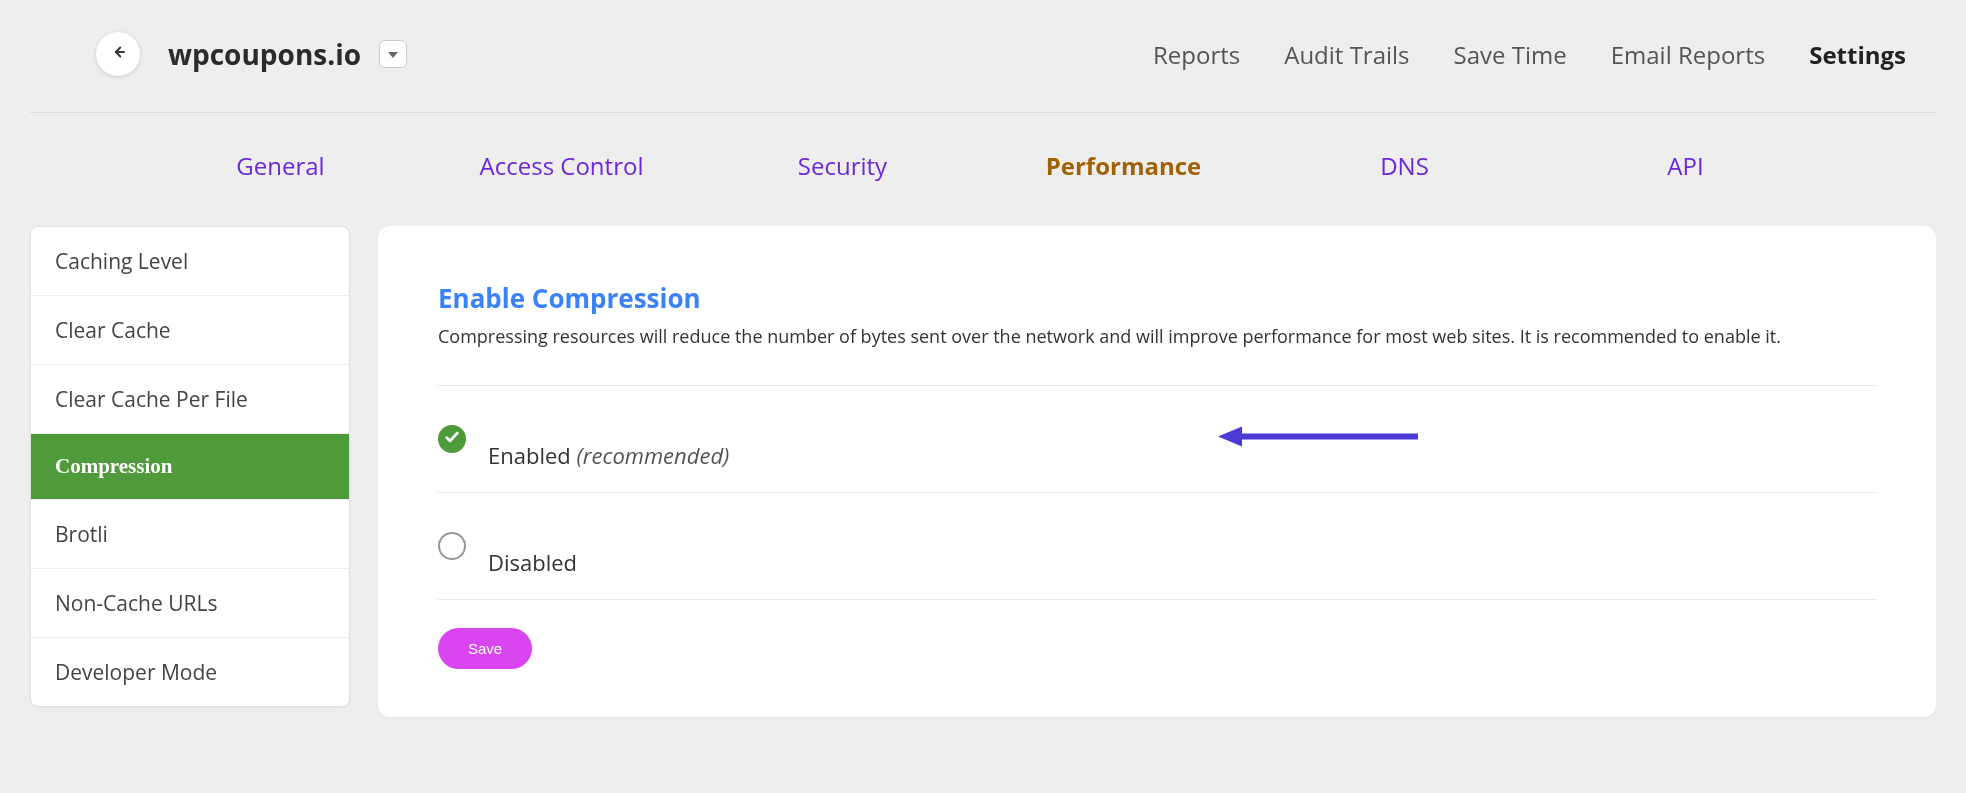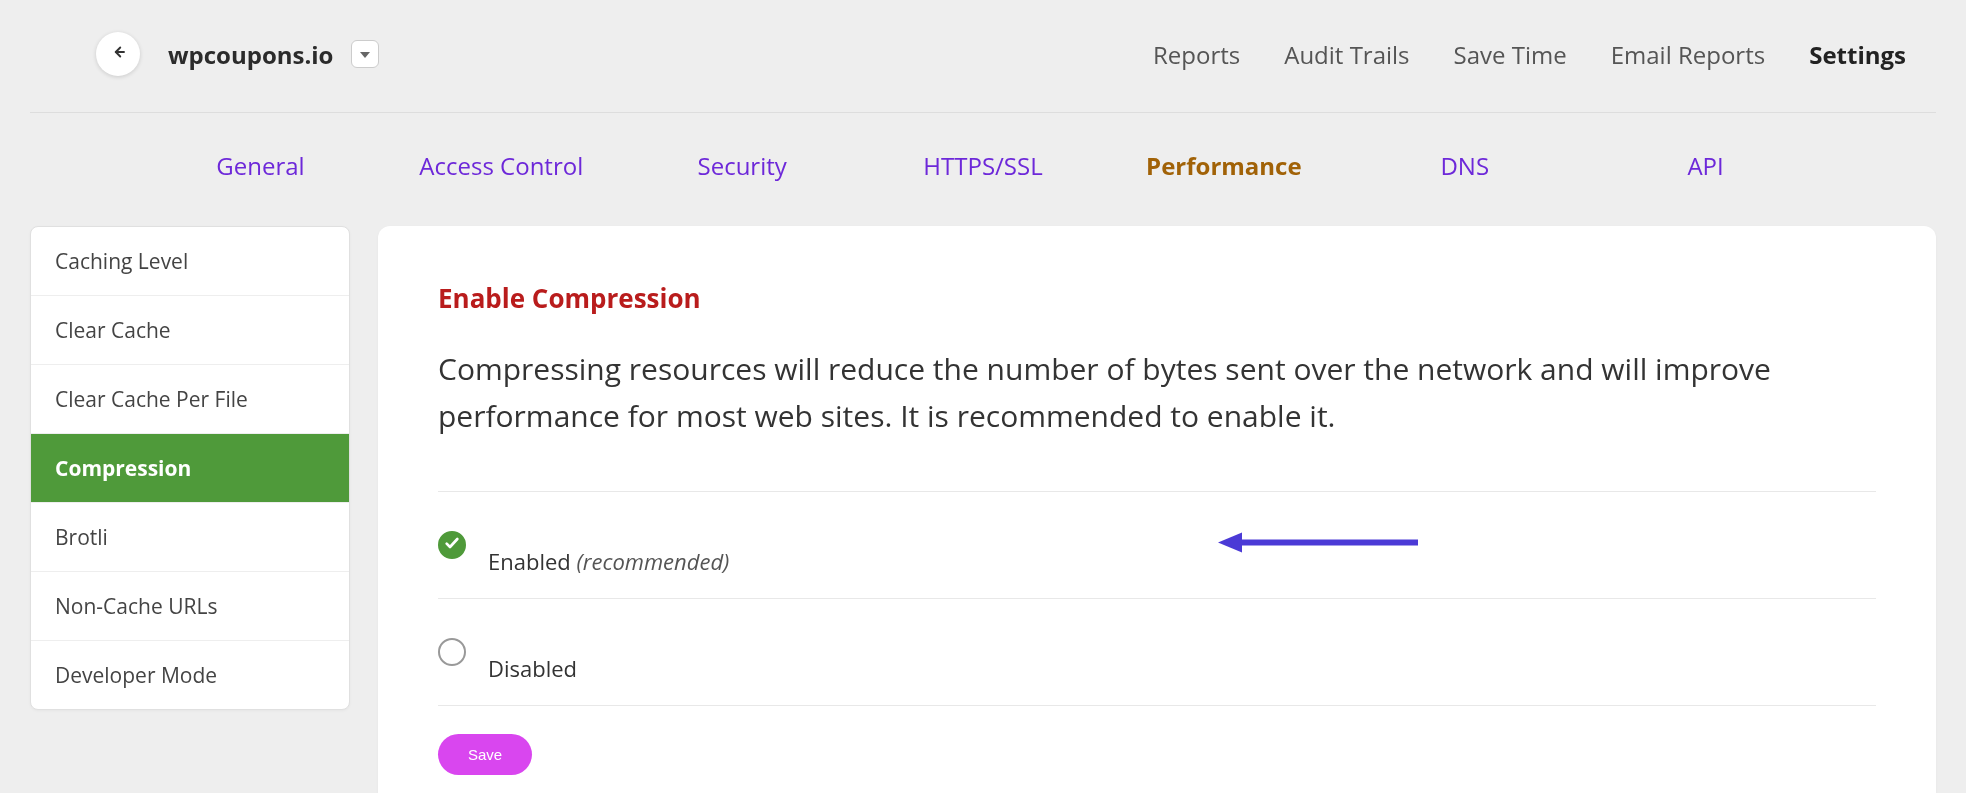--- a/index.html
+++ b/index.html
@@ -19,21 +19,21 @@
     width: 44px; height: 44px;
     border-radius: 50%;
     background: #fff;
     box-shadow: 0 1px 4px rgba(0,0,0,0.15);
     display: flex; align-items: center; justify-content: center;
     cursor: pointer;
     margin-right: 28px;
   }
   .back-btn svg { width: 18px; height: 18px; }
   .site-title {
-    font-size: 24px;
+    font-size: 28px;
     font-weight: 700;
     color: #2b2b2b;
   }
   .title-dd {
     width: 28px; height: 28px;
     border: 1px solid #ccc;
     border-radius: 6px;
     background: #fff;
     display: inline-flex;
     align-items: center; justify-content: center;
@@ -92,40 +92,41 @@
     font-size: 21px;
     color: #444;
     border-bottom: 1px solid #eee;
     cursor: pointer;
   }
   .sidebar-item:last-child { border-bottom: none; }
   .sidebar-item.active {
     background: #4f9a3a;
     color: #fff;
     font-weight: 700;
+    font-family: Liberation Serif, serif;
   }
 
   .panel {
     flex: 1;
     background: #fff;
     border-radius: 12px;
     padding: 54px 60px 48px 60px;
     box-shadow: 0 1px 3px rgba(0,0,0,0.04);
   }
   .panel h2 {
     font-size: 26px;
     font-weight: 700;
-    margin-bottom: 30px;
-    color: #b91c1c;
+    margin-bottom: 7px;
+    color: #3b82f6;
   }
   .panel p.desc {
-    font-size: 30px;
+    font-size: 18px;
     line-height: 1.55;
     color: #333;
-    margin-bottom: 52px;
+    margin-bottom: 34px;
   }
   .opt-row {
     display: flex;
     align-items: center;
     padding: 22px 0;
     border-top: 1px solid #e8e8e8;
     gap: 22px;
     position: relative;
   }
   .opt-label { font-size: 22px; color: #333; margin-top: 32px; }
@@ -195,21 +196,20 @@
   </div>
 </div>
 
 <div class="divider"></div>
 
 <div class="tabs-wrap">
   <div class="tabs">
     <span class="tab">General</span>
     <span class="tab">Access Control</span>
     <span class="tab">Security</span>
-    <span class="tab">HTTPS/SSL</span>
     <span class="tab active">Performance</span>
     <span class="tab">DNS</span>
     <span class="tab">API</span>
   </div>
 </div>
 
 <div class="body-wrap">
 
   <div class="sidebar">
     <div class="sidebar-item">

